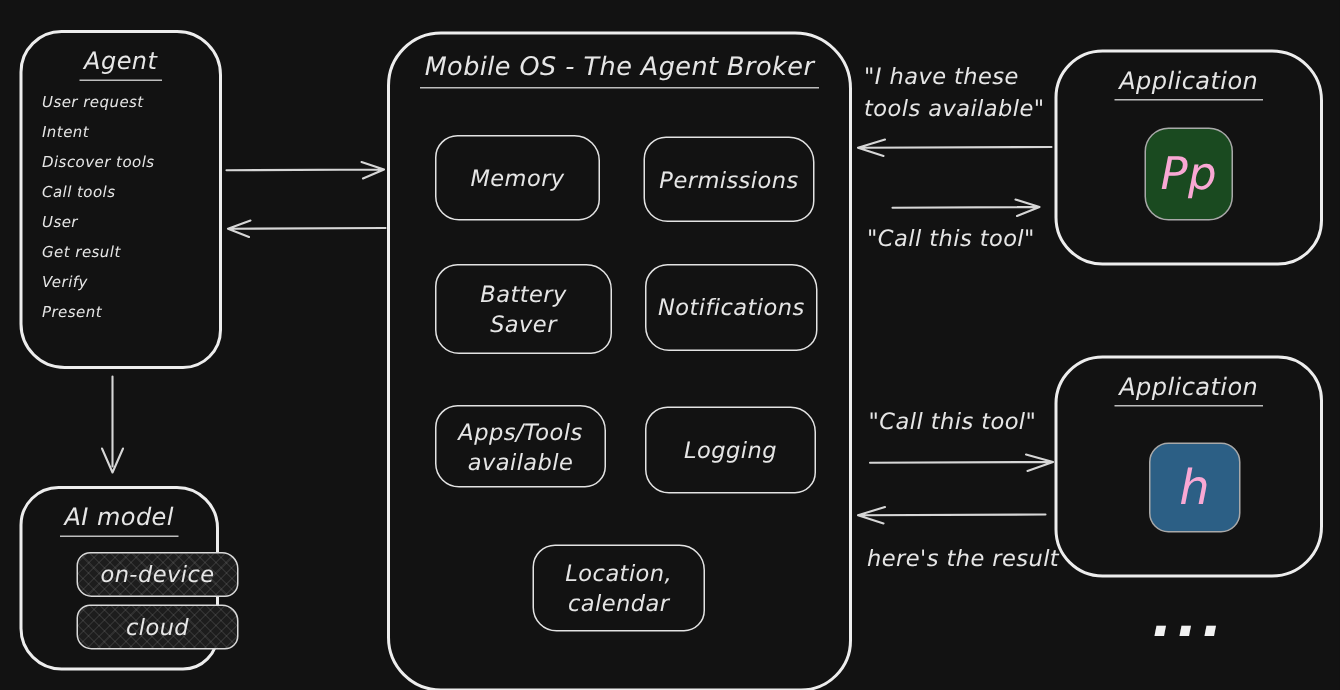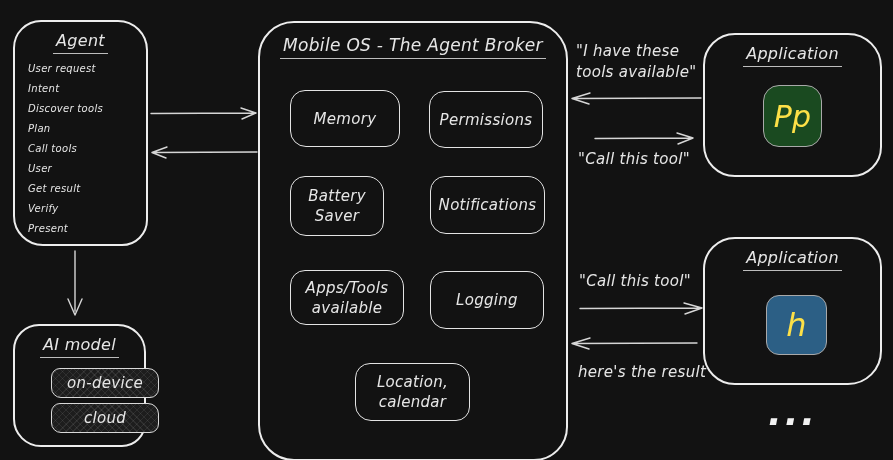--- a/index.html
+++ b/index.html
@@ -69,34 +69,34 @@
     box-sizing: border-box;
     display: flex; align-items: center; justify-content: center;
     text-align: center;
     font-size: 15px;
     line-height: 20px;
     padding: 16px 8px;
   }
   .module.narrow { padding: 0 19px; }
   .mod-memory        { left: 30px;  top: 67px;  width: 110px; height: 57px; }
   .mod-permissions   { left: 169px; top: 68px;  width: 114px; height: 57px; }
-  .mod-battery       { left: 30px;  top: 153px; width: 94px; height: 60px; }
+  .mod-battery       { left: 30px;  top: 153px; width: 118px; height: 60px; }
   .mod-notifications { left: 170px; top: 153px; width: 115px; height: 58px; }
   .mod-apps          { left: 30px;  top: 247px; width: 114px; height: 55px; }
   .mod-logging       { left: 170px; top: 248px; width: 114px; height: 58px; }
   .mod-location      { left: 95px;  top: 340px; width: 115px; height: 58px; }
   
   .app-top    { left: 703px; top: 33px;  width: 179px; height: 144px; border-radius: 32px 34px 30px 32px; }
   .app-bottom { left: 703px; top: 237px; width: 179px; height: 148px; border-radius: 32px 30px 34px 32px; }
   .app-icon {
     position: absolute;
     border: 1.5px solid #a9a9a9;
     box-sizing: border-box;
     display: flex; align-items: center; justify-content: center;
-    color: #fde047;
+    color: #f9a8d4;
   }
   .icon-green { left: 58px; top: 50px; width: 59px; height: 62px; border-radius: 16px; font-size: 30px; }
   .icon-blue  { left: 61px; top: 56px; width: 61px; height: 60px; border-radius: 13px; font-size: 32px; }
   
   .arrow { position: absolute; }
   
   .msg {
     position: absolute;
     font-size: 15px;
     line-height: 21px;
@@ -121,21 +121,20 @@
 <div class="canvas" style="background-color: rgb(18, 18, 18); font-style: italic;">
 
   <div class="sketch-box agent-box">
     <div class="box-title">
       <span>Agent</span>
     </div>
     <div class="agent-steps">
       <div>User request</div>
       <div>Intent</div>
       <div>Discover tools</div>
-      <div>Plan</div>
       <div>Call tools</div>
       <div>User</div>
       <div>Get result</div>
       <div>Verify</div>
       <div>Present</div>
     </div>
   </div>
 
   <svg class="arrow" style="left:64px; top:249px;" width="22" height="72">
     <path d="M11 2 L11 62 M4 50 L11 66 L18 50" fill="none" stroke="#d6d6d6" stroke-width="1.4" stroke-linecap="round" stroke-linejoin="round"></path>

